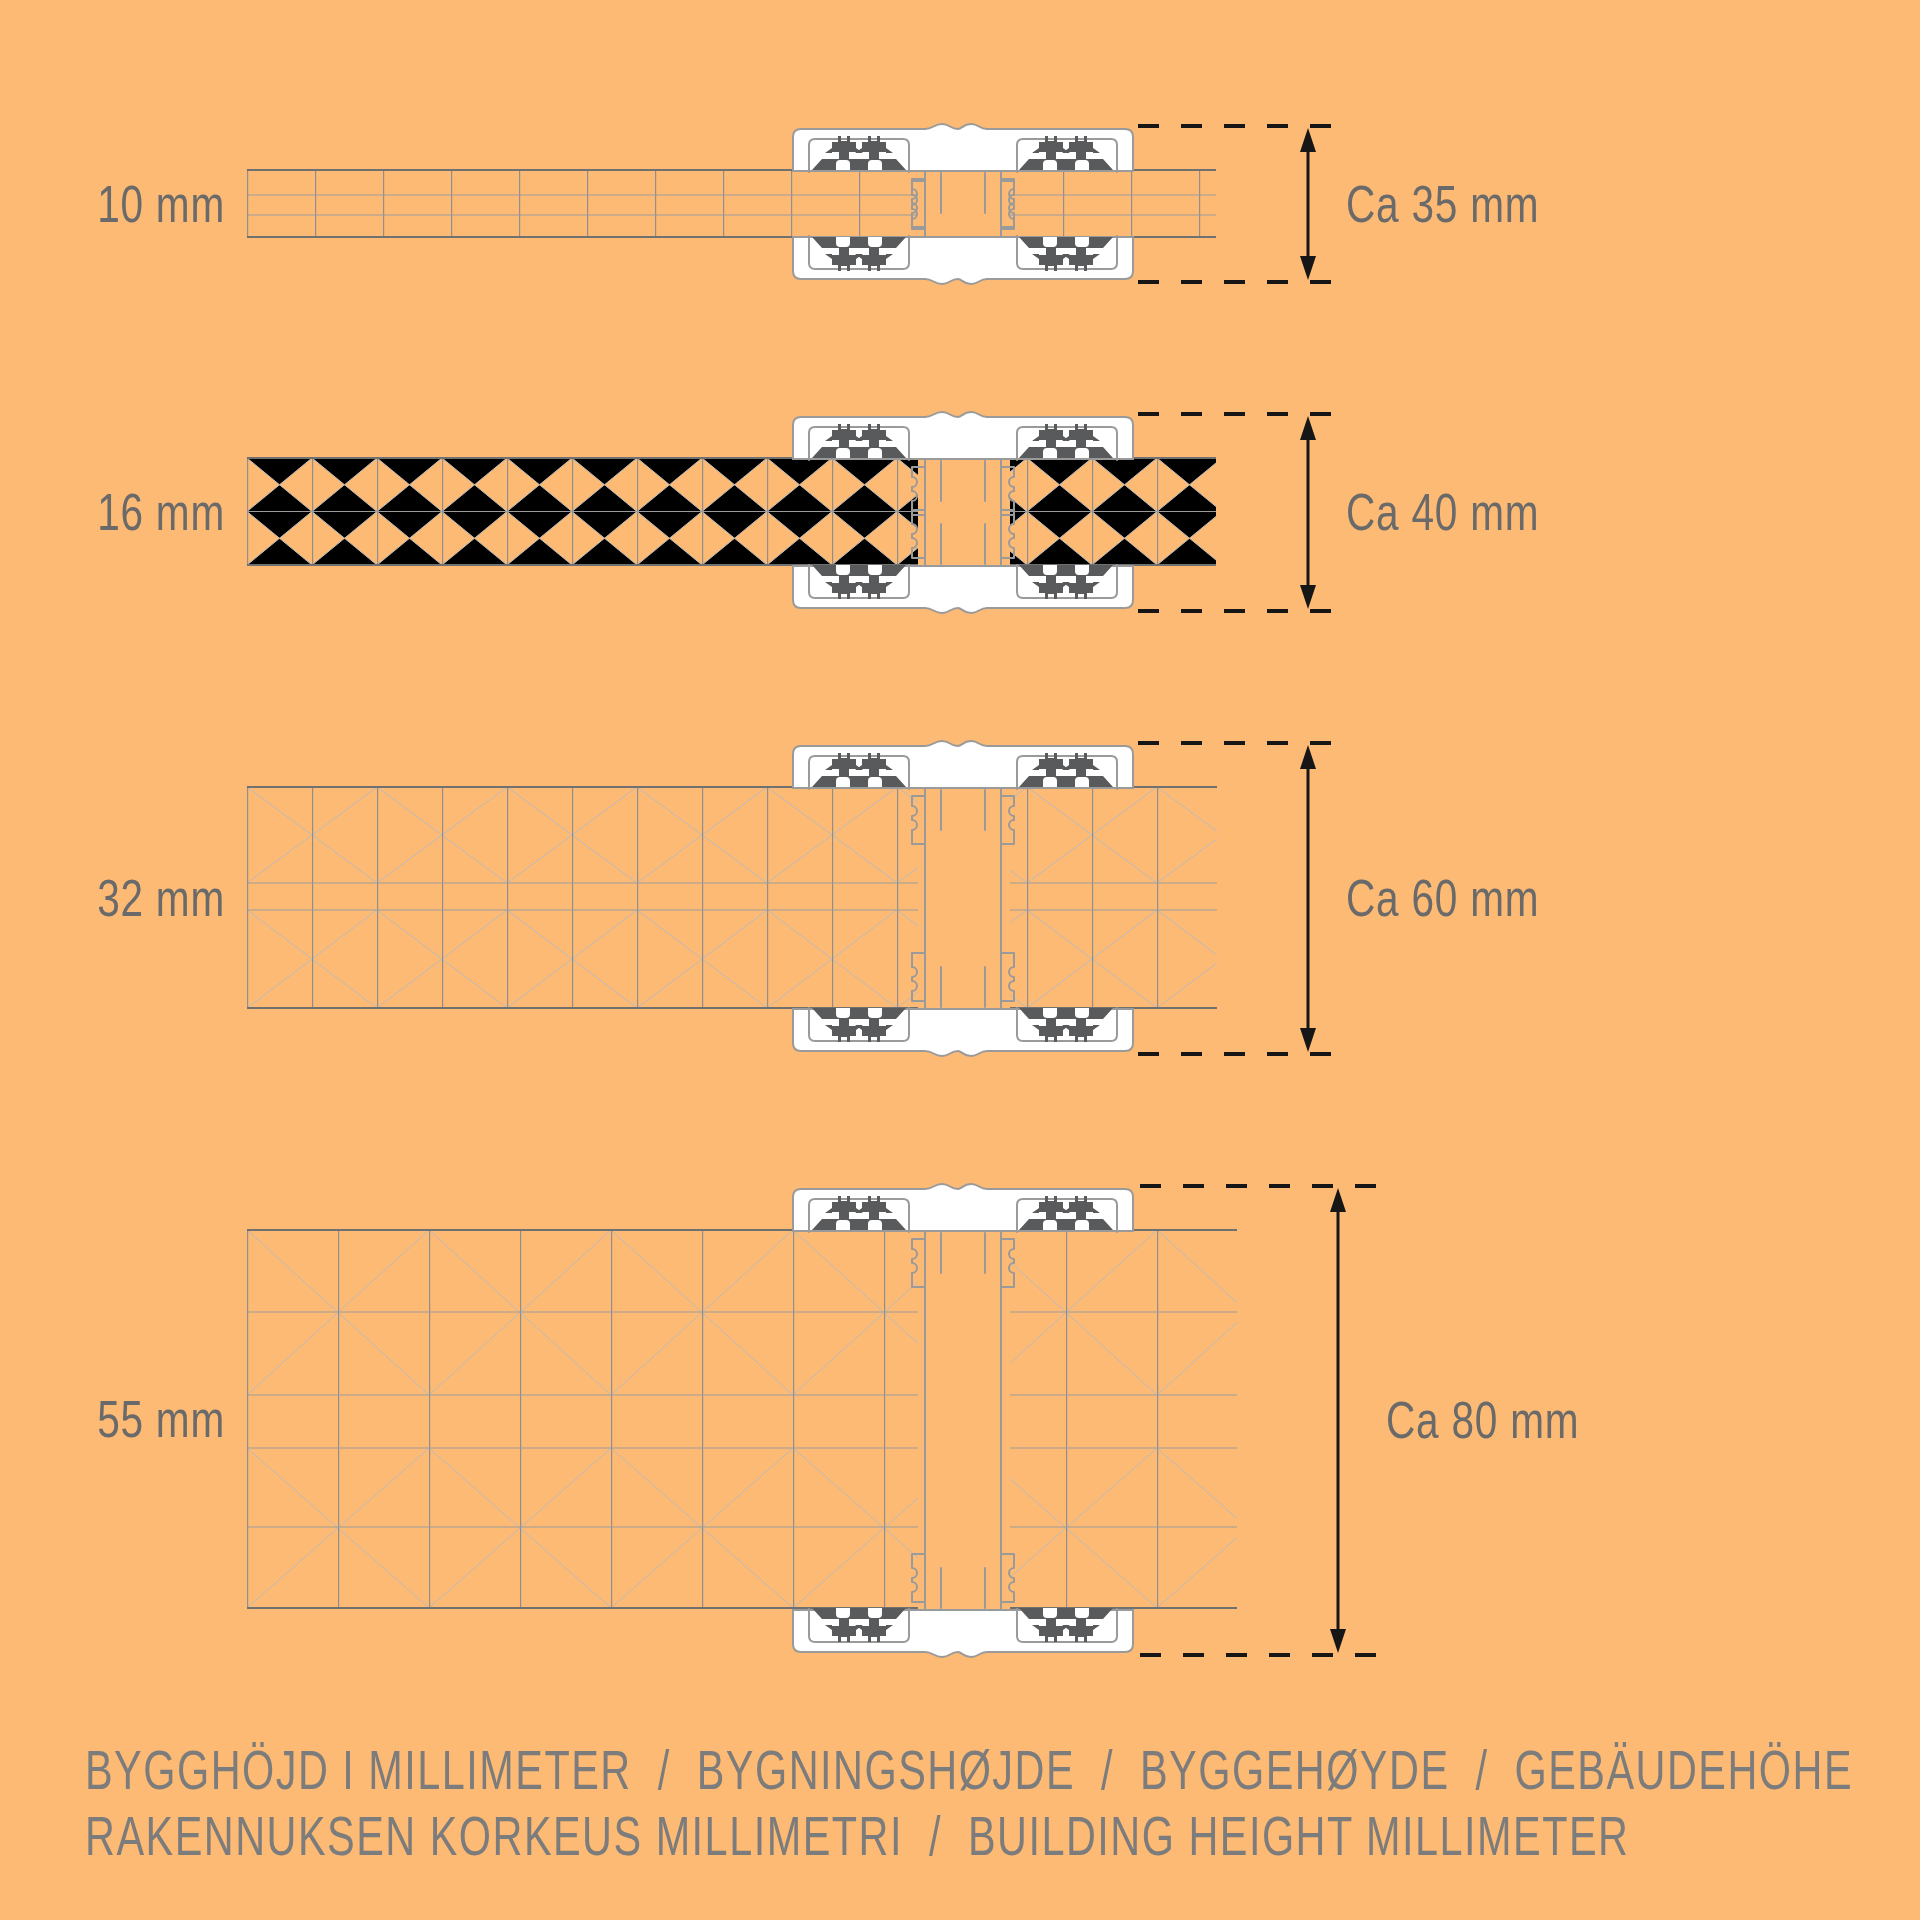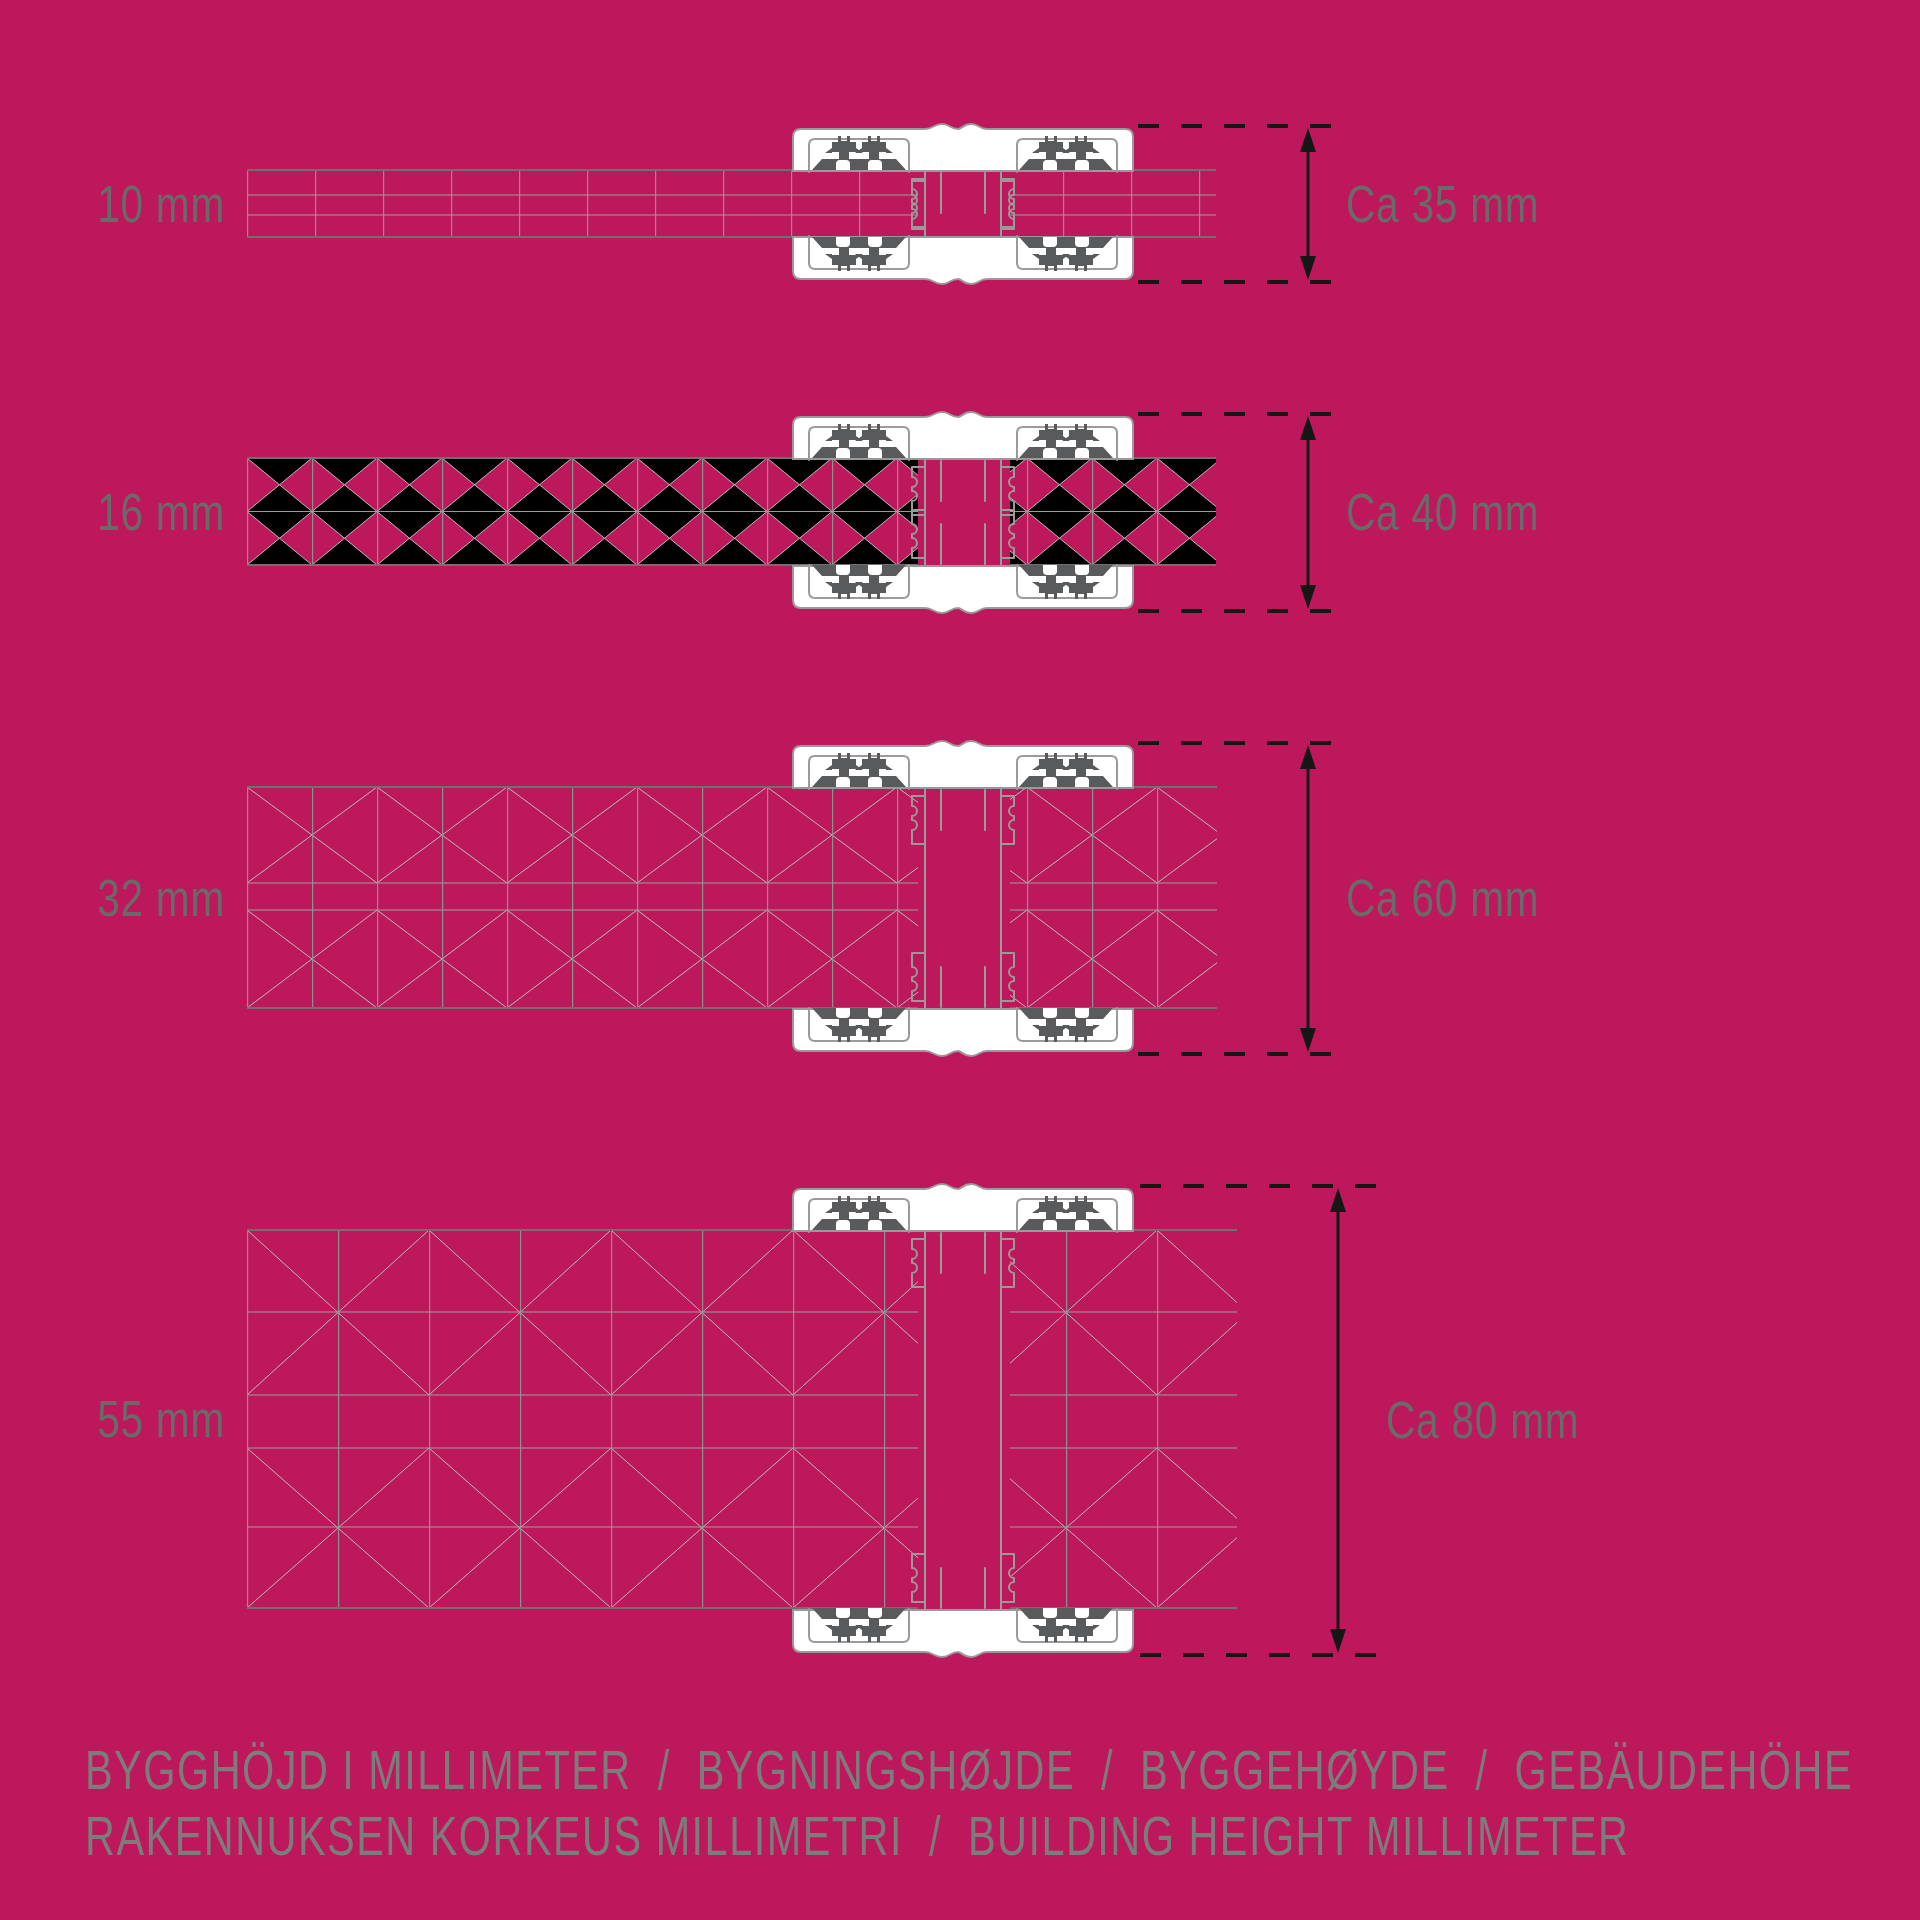--- a/index.html
+++ b/index.html
@@ -1,16 +1,16 @@
 <!DOCTYPE html>
 <html><head>
 <meta charset="utf-8">
 <style>
   html,body{margin:0;padding:0;background:#ffffff;}
-  .stage{position:relative;width:1920px;height:1920px;background:#be185d;overflow:hidden;}
+  .stage{position:relative;width:1920px;height:1920px;background:#fdba74;overflow:hidden;}
   svg{display:block;}
   text{font-family:"Liberation Sans","DejaVu Sans",sans-serif;}
   .t-label{font-size:52px;fill:#6a6a6a;letter-spacing:1px;}
   .t-cap{font-size:56px;fill:#7c7c7c;letter-spacing:2px;}
   .ln-border{stroke:#707070;stroke-width:2;fill:none;}
   .ln-dash{stroke:#161616;stroke-width:4;stroke-dasharray:21 22;fill:none;}
   .ln-arrow{stroke:#161616;stroke-width:3;fill:none;}
   .ar-head{fill:#161616;stroke:none;}
   .outl{fill:none;stroke:#9a9a9a;stroke-width:2;stroke-linejoin:round;stroke-linecap:round;}
   .outw{fill:#ffffff;stroke:#9a9a9a;stroke-width:2;stroke-linejoin:round;}

